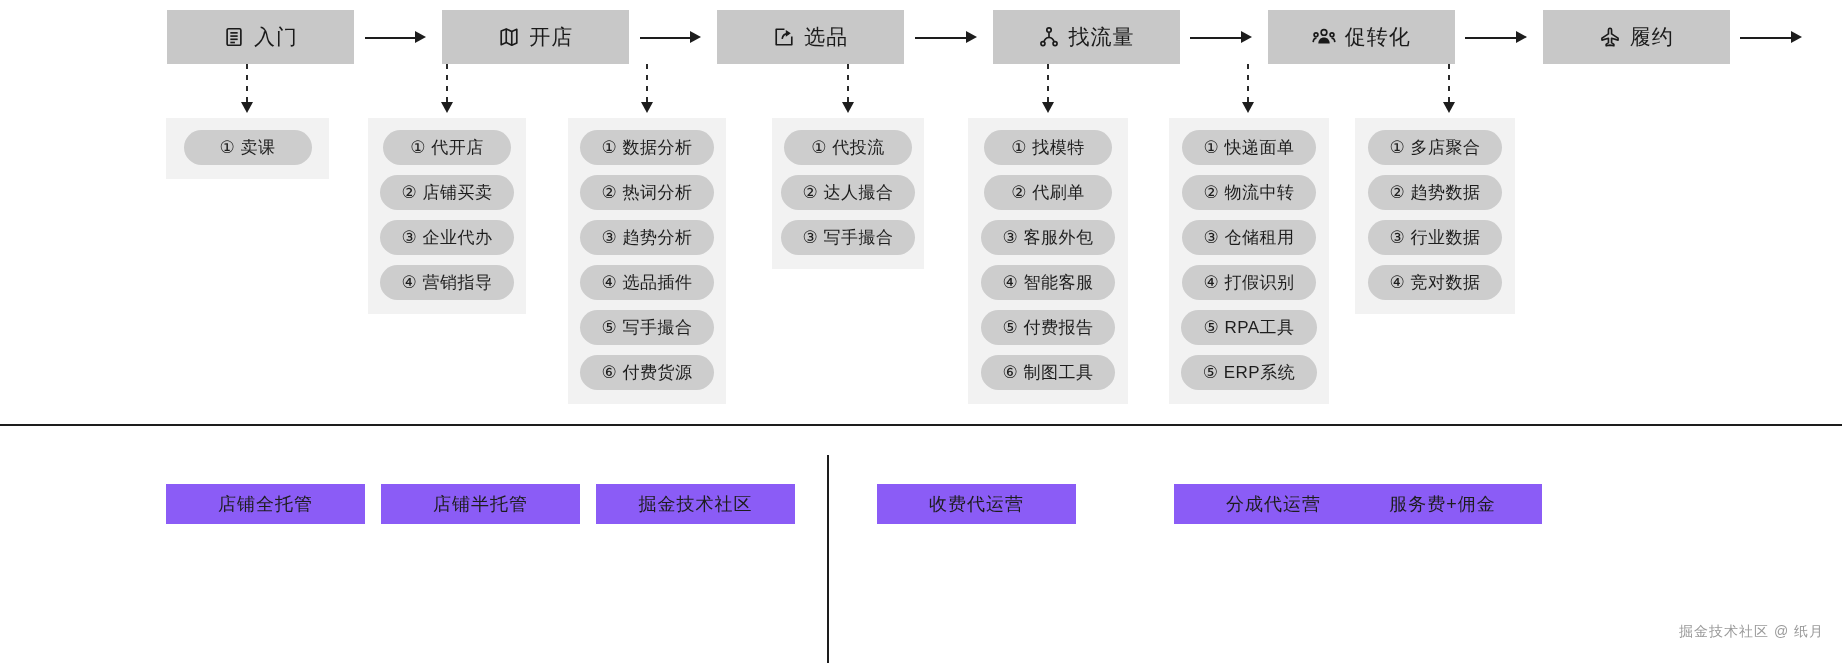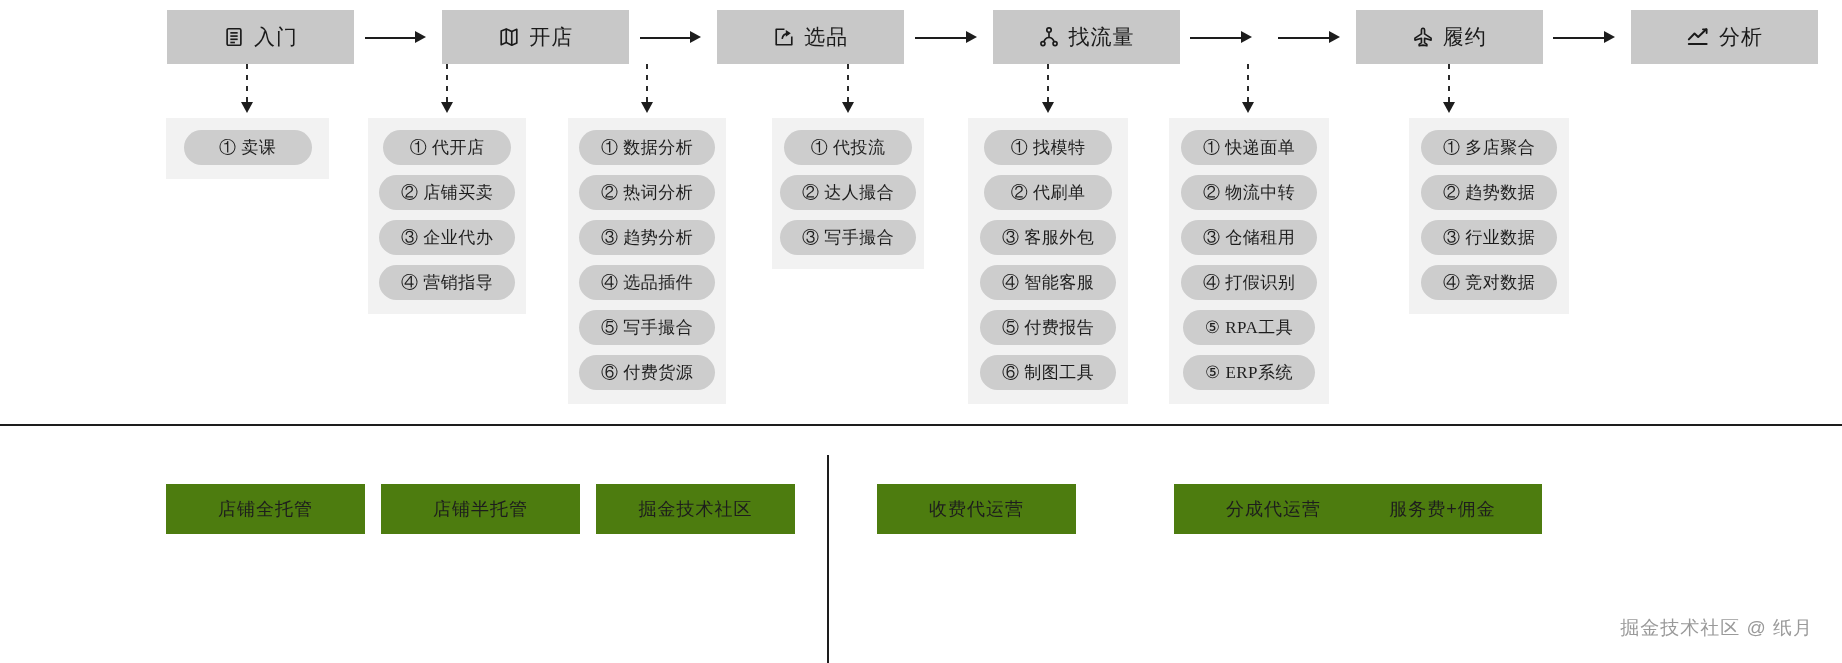--- a/index.html
+++ b/index.html
@@ -103,21 +103,20 @@
     height: 35px;
     min-width: 128px;
     padding: 0 22px;
     display: flex;
     align-items: center;
     justify-content: center;
     font-size: 17px;
     color: #1d1d1d;
     white-space: nowrap;
     letter-spacing: 0.5px;
-    font-family: Liberation Serif, serif;
   }
 
   
   .hrule {
     position: absolute;
     left: 0; right: 0;
     top: 424px;
     height: 2px;
     background: #1d1d1d;
   }
@@ -127,37 +126,37 @@
     top: 455px;
     width: 2px;
     height: 208px;
     background: #1d1d1d;
   }
 
   
   .bottom-box {
     position: absolute;
     top: 484px;
-    height: 50px;
-    background: #4d7c0f;
+    height: 40px;
+    background: #8b5cf6;
     display: flex;
     align-items: center;
     justify-content: center;
     font-size: 18px;
     color: #1d1d1d;
     letter-spacing: 1px;
     white-space: nowrap;
   }
 
   
   .watermark {
     position: absolute;
-    right: 29px;
+    right: 18px;
     bottom: 22px;
-    font-size: 19px;
+    font-size: 14px;
     color: #9a9a9a;
     letter-spacing: 1px;
     white-space: nowrap;
   }
 </style>
 </head>
 <body>
 
 <div id="canvas">
 
@@ -214,44 +213,47 @@
           <path d="M12 6.8 L12 12.5"></path>
             <path d="M6.4 17.3 C7.4 14.2 9.4 12.6 12 12.5"></path>
           <path d="M17.6 17.3 C16.6 14.2 14.6 12.6 12 12.5"></path>
         </svg>
       </span>
       <span class="stage-label">找流量</span>
     </div>
 
     <div class="arrow-gap"></div>
 
+    <div class="stage-head">
+      <span class="ico">
+        <svg width="24" height="22" viewBox="0 0 26 24" fill="none" stroke="#1a1a1a" stroke-width="1.8">
+          <circle cx="13" cy="7" r="3.1"></circle>
+          <path d="M6.8 19 C6.8 14.8 9.6 12.5 13 12.5 C16.4 12.5 19.2 14.8 19.2 19 Z" fill="#1a1a1a" stroke="none"></path>
+          <circle cx="4.3" cy="9.6" r="2.1"></circle>
+            <circle cx="21.7" cy="9.6" r="2.1"></circle>
+          <path d="M1.2 17.6 C1.4 14.6 2.8 13.2 4.8 13.2"></path>
+          <path d="M24.8 17.6 C24.6 14.6 23.2 13.2 21.2 13.2"></path>
+        </svg>
+      </span>
+      <span class="stage-label">促转化</span>
+    </div>
 
     <div class="arrow-gap"></div>
 
     <div class="stage-head">
       <span class="ico">
         <svg width="22" height="22" viewBox="0 0 24 24" fill="none" stroke="#1a1a1a" stroke-width="1.8" stroke-linejoin="round">
           <path d="M12 2.4 C10.9 2.4 10.3 3.4 10.3 4.8 L10.3 8.6 L3.2 13.2 L3.2 15.4 L10.3 13.4 L10.3 18.2 L7.8 20 L7.8 21.6 L12 20.8 L16.2 21.6 L16.2 20 L13.7 18.2 L13.7 13.4 L20.8 15.4 L20.8 13.2 L13.7 8.6 L13.7 4.8 C13.7 3.4 13.1 2.4 12 2.4 Z"></path>
         </svg>
       </span>
       <span class="stage-label">履约</span>
     </div>
 
     <div class="arrow-gap"></div>
 
-    <div class="stage-head">
-      <span class="ico">
-        <svg width="24" height="22" viewBox="0 0 26 24" fill="none" stroke="#1a1a1a" stroke-width="2.2" stroke-linecap="round" stroke-linejoin="round">
-          <path d="M3 14.6 L9.2 8.2 L13.2 12 L22 3.6"></path>
-          <path d="M18.4 3.6 L22.4 3.6 L22.4 7.6" stroke-width="2"></path>
-          <line x1="3" y1="19.6" x2="22.4" y2="19.6"></line>
-        </svg>
-      </span>
-      <span class="stage-label">分析</span>
-    </div>
 
     <div class="spacer-right"></div>
   </div>
 
   <div class="dash-col" style="left:246px">
       <div class="dline"></div>
       <div class="dhead"></div>
     </div>
   <div class="dash-col" style="left:446px">
       <div class="dline"></div>
@@ -315,21 +317,21 @@
 
   <div class="col-zone" style="left:1169px; width:160px">
     <div class="pill">① 快递面单</div>
     <div class="pill">② 物流中转</div>
     <div class="pill">③ 仓储租用</div>
     <div class="pill">④ 打假识别</div>
     <div class="pill">⑤ RPA工具</div>
     <div class="pill">⑤ ERP系统</div>
   </div>
 
-  <div class="col-zone" style="left:1409px; width:160px">
+  <div class="col-zone" style="left:1355px; width:160px">
     <div class="pill">① 多店聚合</div>
     <div class="pill">② 趋势数据</div>
     <div class="pill">③ 行业数据</div>
     <div class="pill">④ 竞对数据</div>
   </div>
 
   <div class="hrule"></div>
   <div class="vrule"></div>
 
   <div class="bottom-box" style="left:166px; width:199px">店铺全托管</div>

